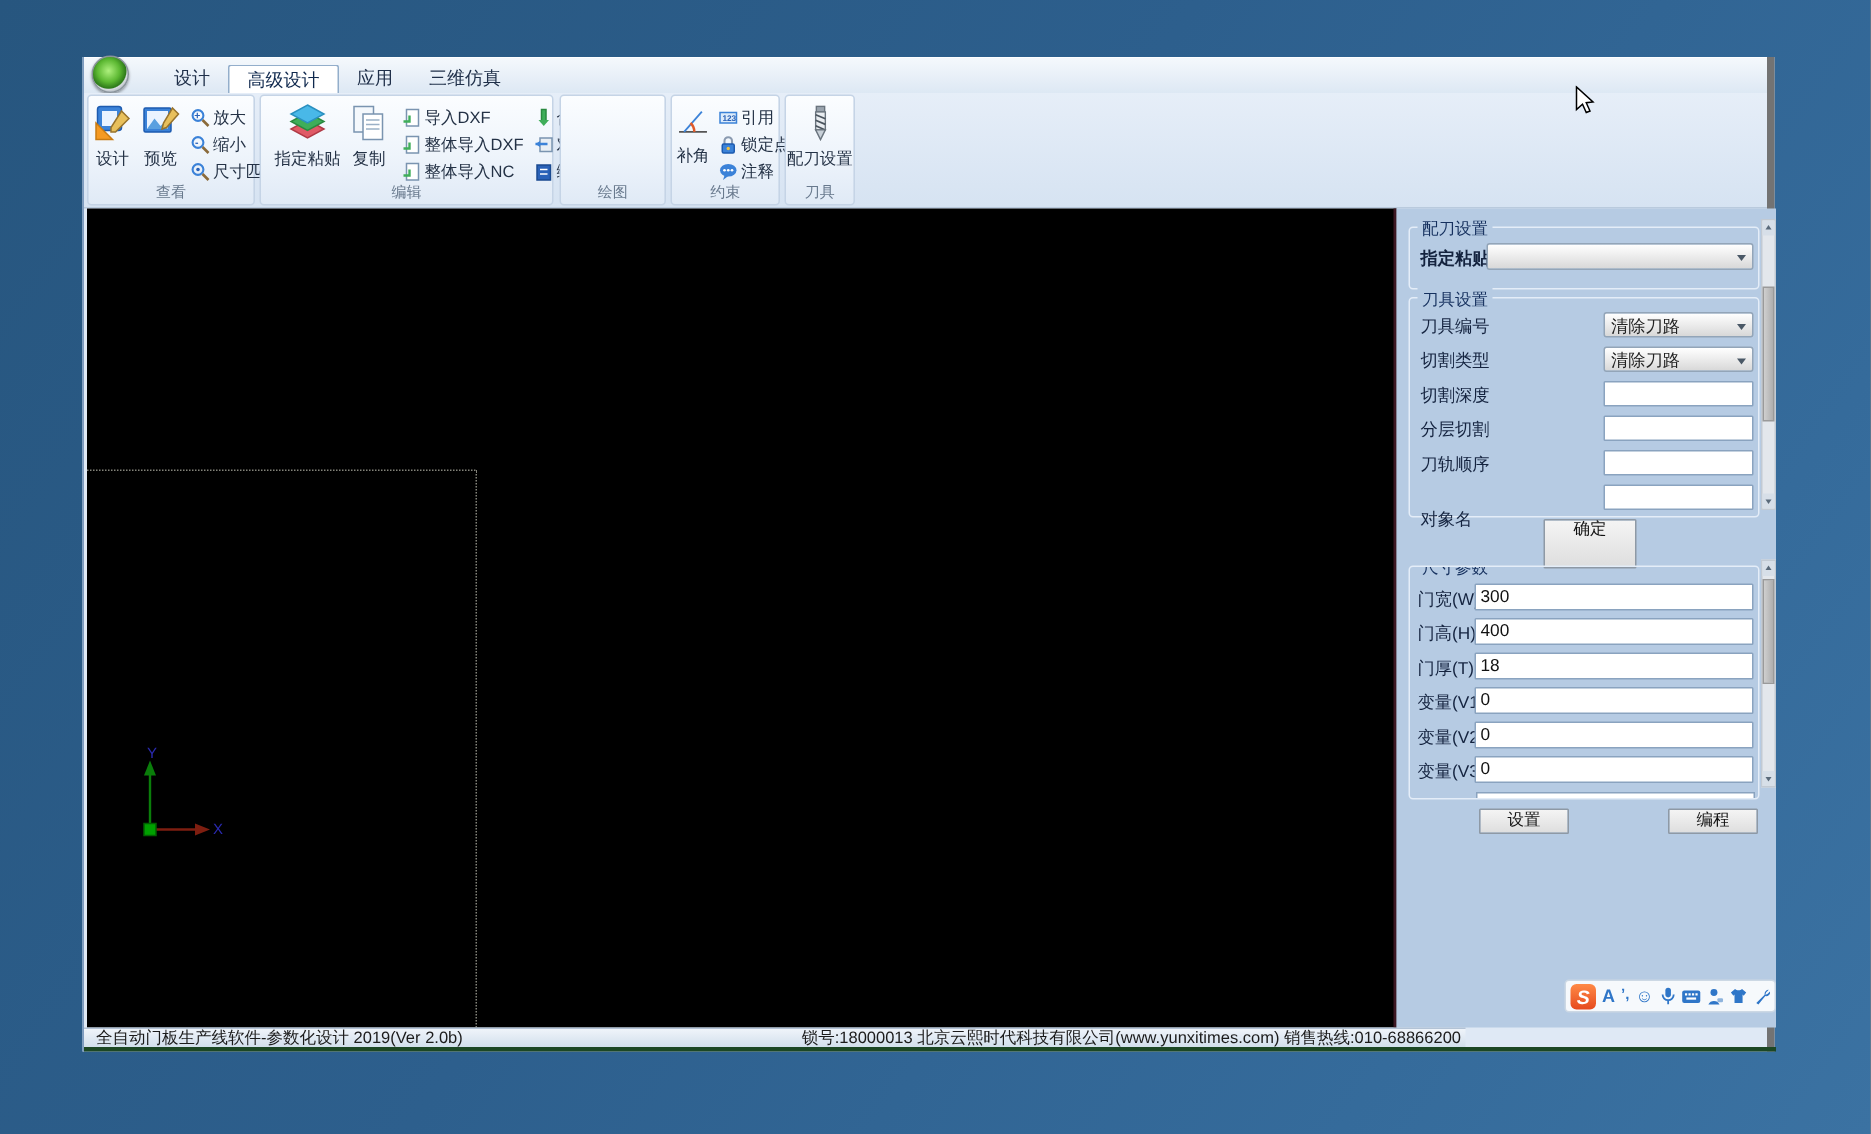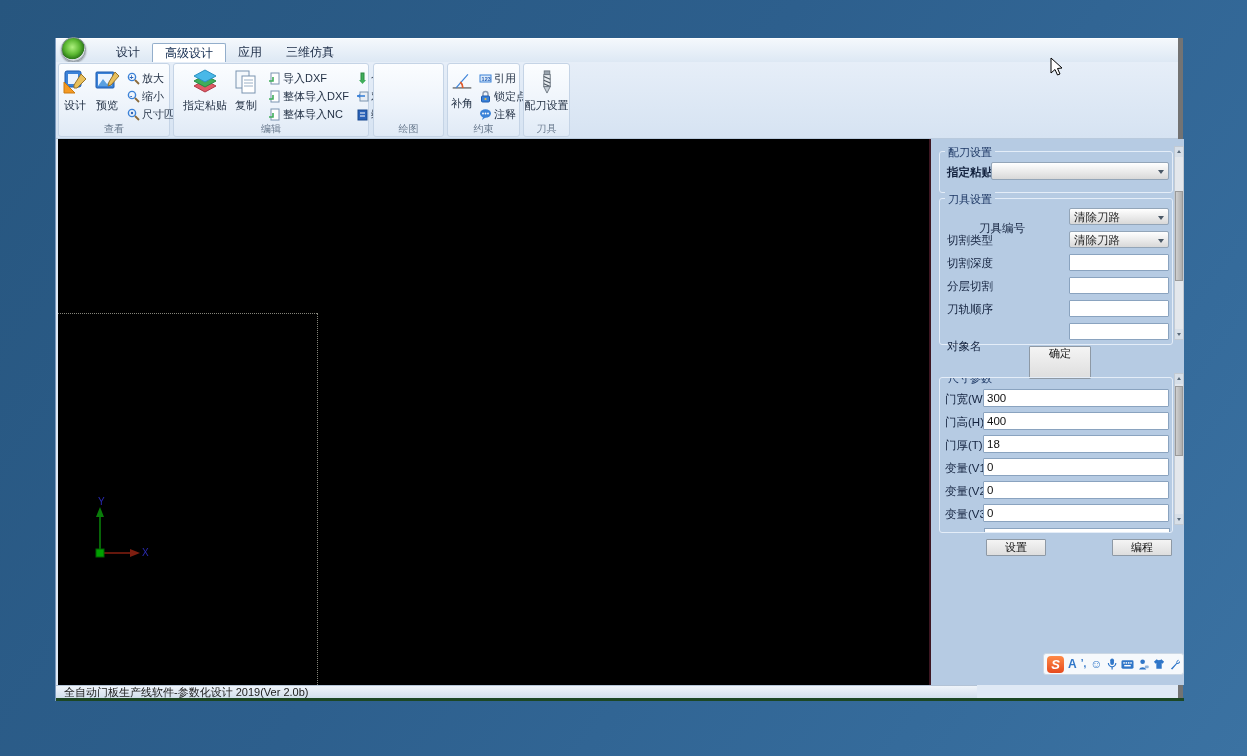--- a/index.html
+++ b/index.html
@@ -314,21 +314,21 @@
 
       <div class="sb" style="left:243px;top:7px;height:194px;">
         <div class="ar up"></div>
         <div class="thumb" style="top:44px;height:90px;"></div>
         <div class="ar dn"></div>
       </div>
 
       <div class="gbox" style="left:8px;top:59px;width:234px;height:147px;">
         <span class="legend">刀具设置</span>
       </div>
-      <span class="plabel" style="left:16px;top:82px;margin-left:32px;">刀具编号</span>
+      <span class="plabel" style="left:16px;top:71px;">刀具编号</span>
       <div class="sel" style="left:138px;top:69px;width:100px;height:17px;">
         <span>清除刀路</span>
         <i class="chev"></i>
       </div>
       <span class="plabel" style="left:16px;top:94px;">切割类型</span>
       <div class="sel" style="left:138px;top:92px;width:100px;height:17px;">
         <span>清除刀路</span>
         <i class="chev"></i>
       </div>
       <span class="plabel" style="left:16px;top:117px;">切割深度</span>
@@ -398,19 +398,20 @@
         </svg>
         <svg width="12" height="13" viewBox="0 0 12 13">
           <path d="M2 11 L8 5 A3 3 0 0 1 11 1.5 L9 3.5 L8.5 5 L10 4.5 L12 2.5 A3 3 0 0 1 8.5 6 L3.5 12 Z" fill="#2f76c8"></path>
         </svg>
       </div>
     </div>
   </div>
 
   <div class="statusbar">
     <span class="lft">全自动门板生产线软件-参数化设计 2019(Ver 2.0b)</span>
+    <span class="rgt">锁号:18000013 北京云熙时代科技有限公司(www.yunxitimes.com)  销售热线:010-68866200</span>
   </div>
   <div class="strip"></div>
 </div>
 
 <svg class="cursor" width="14" height="20" viewBox="0 0 14 20">
   <polygon points="1,1 1,16 5,12.5 7.5,18 10,17 7.5,11.5 12,11" fill="#fff" stroke="#000" stroke-width="1"></polygon>
 </svg>
 
 </body></html>

